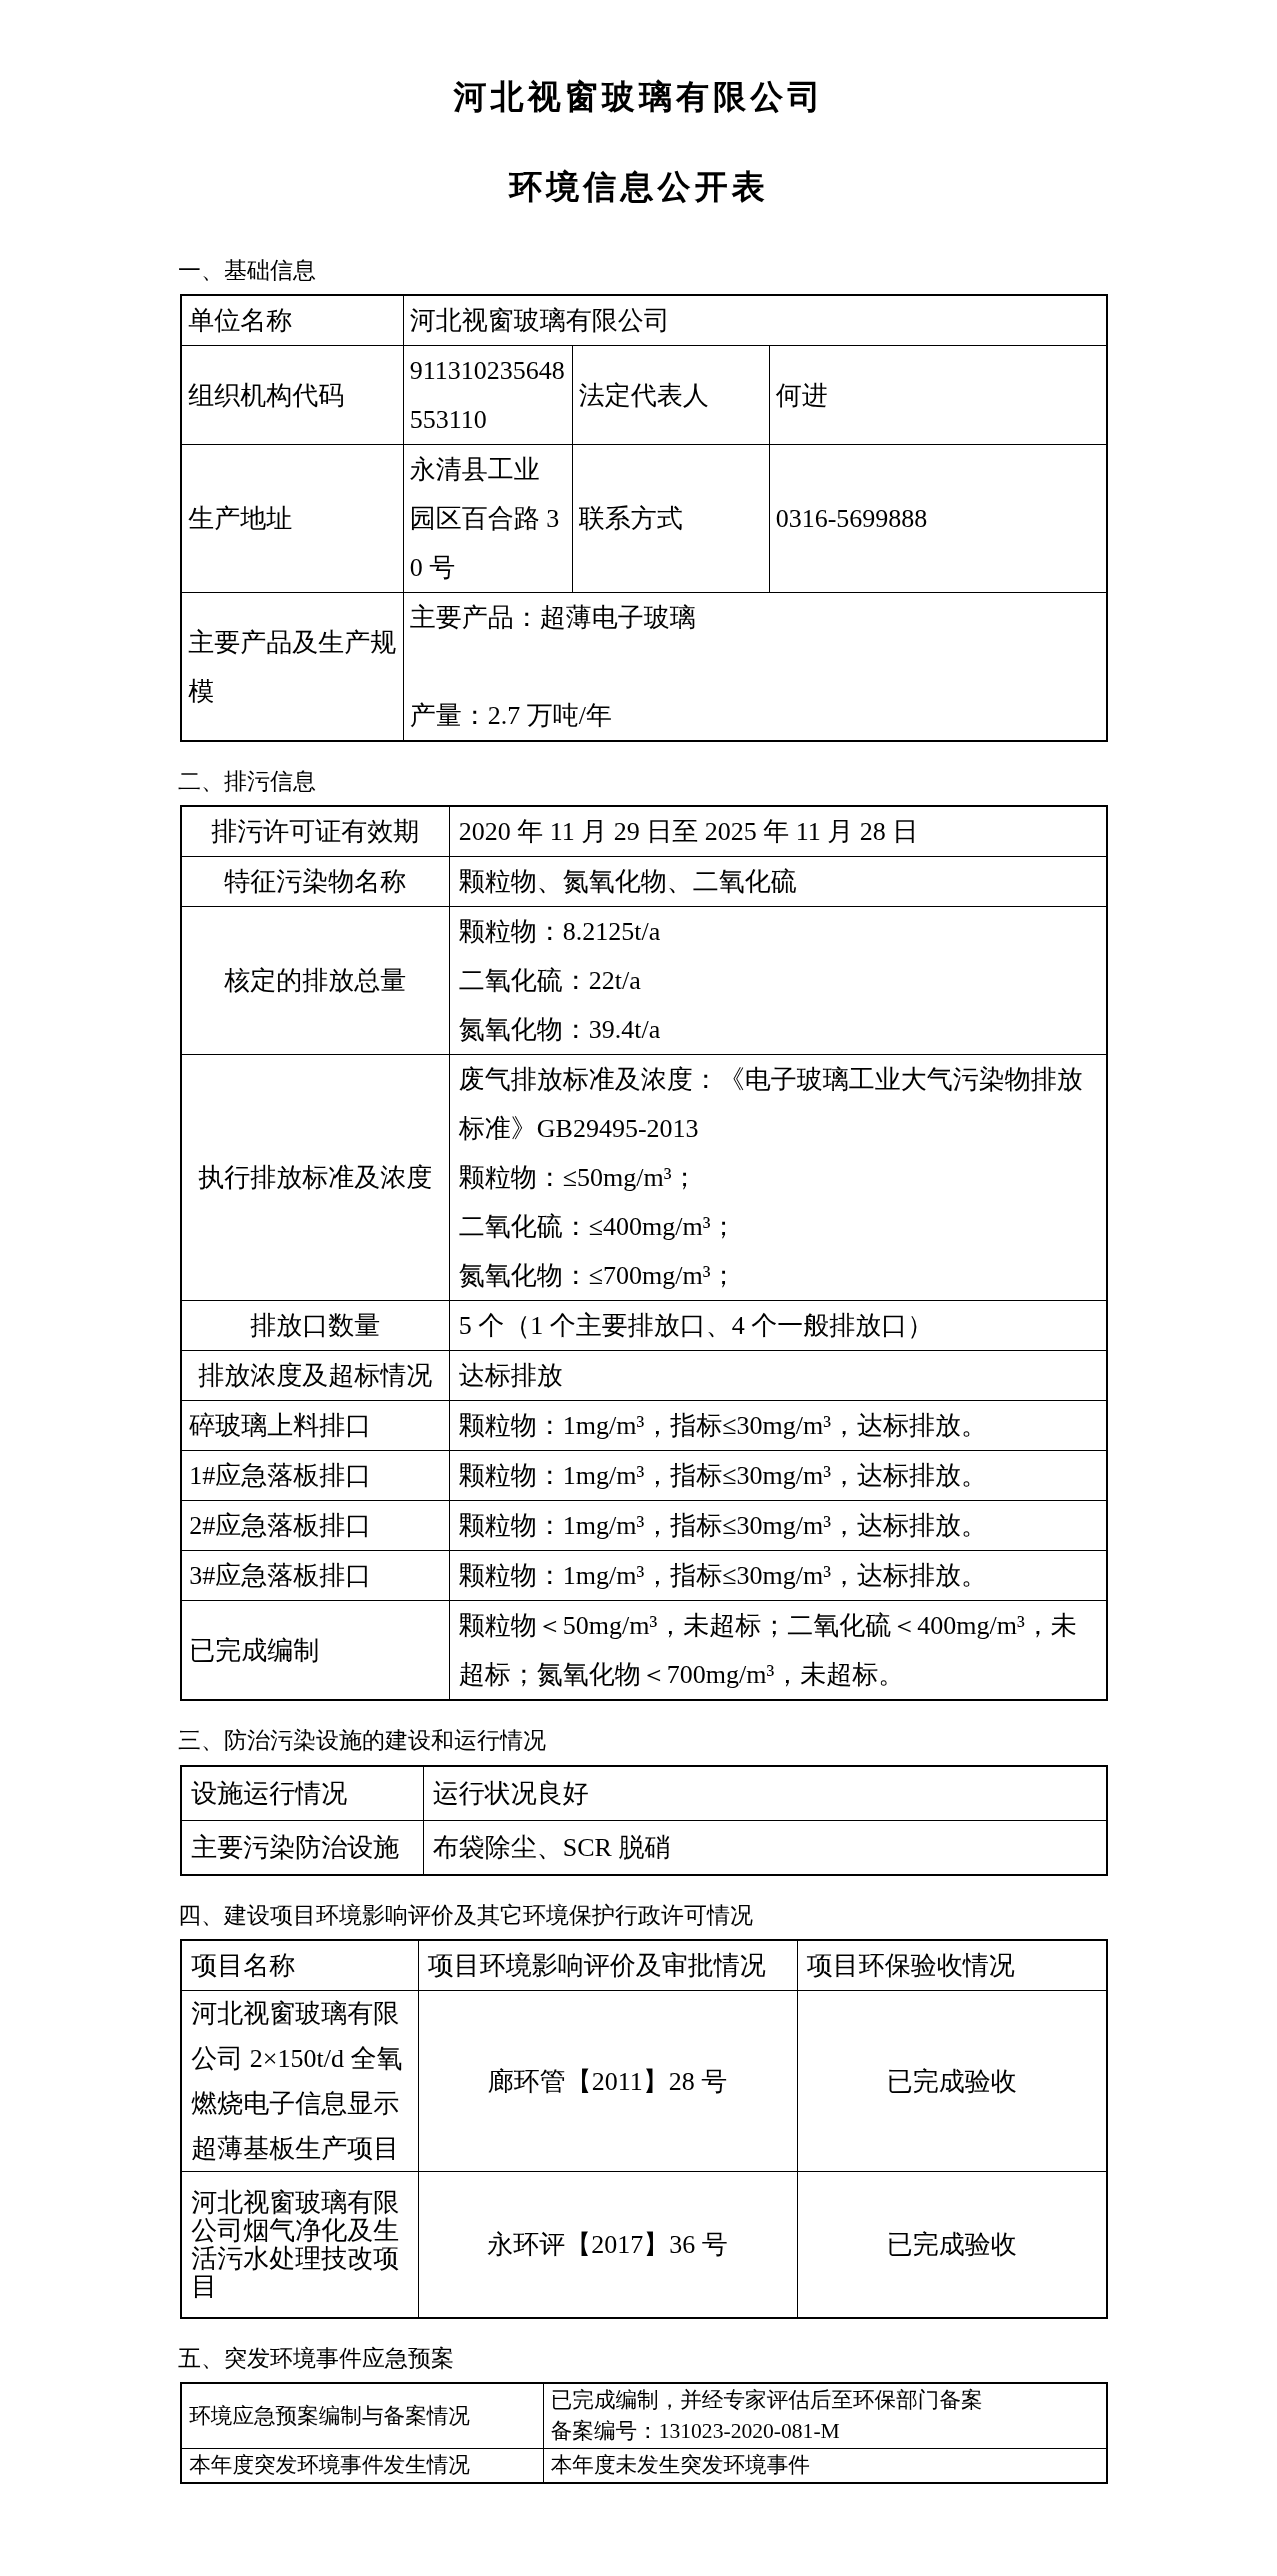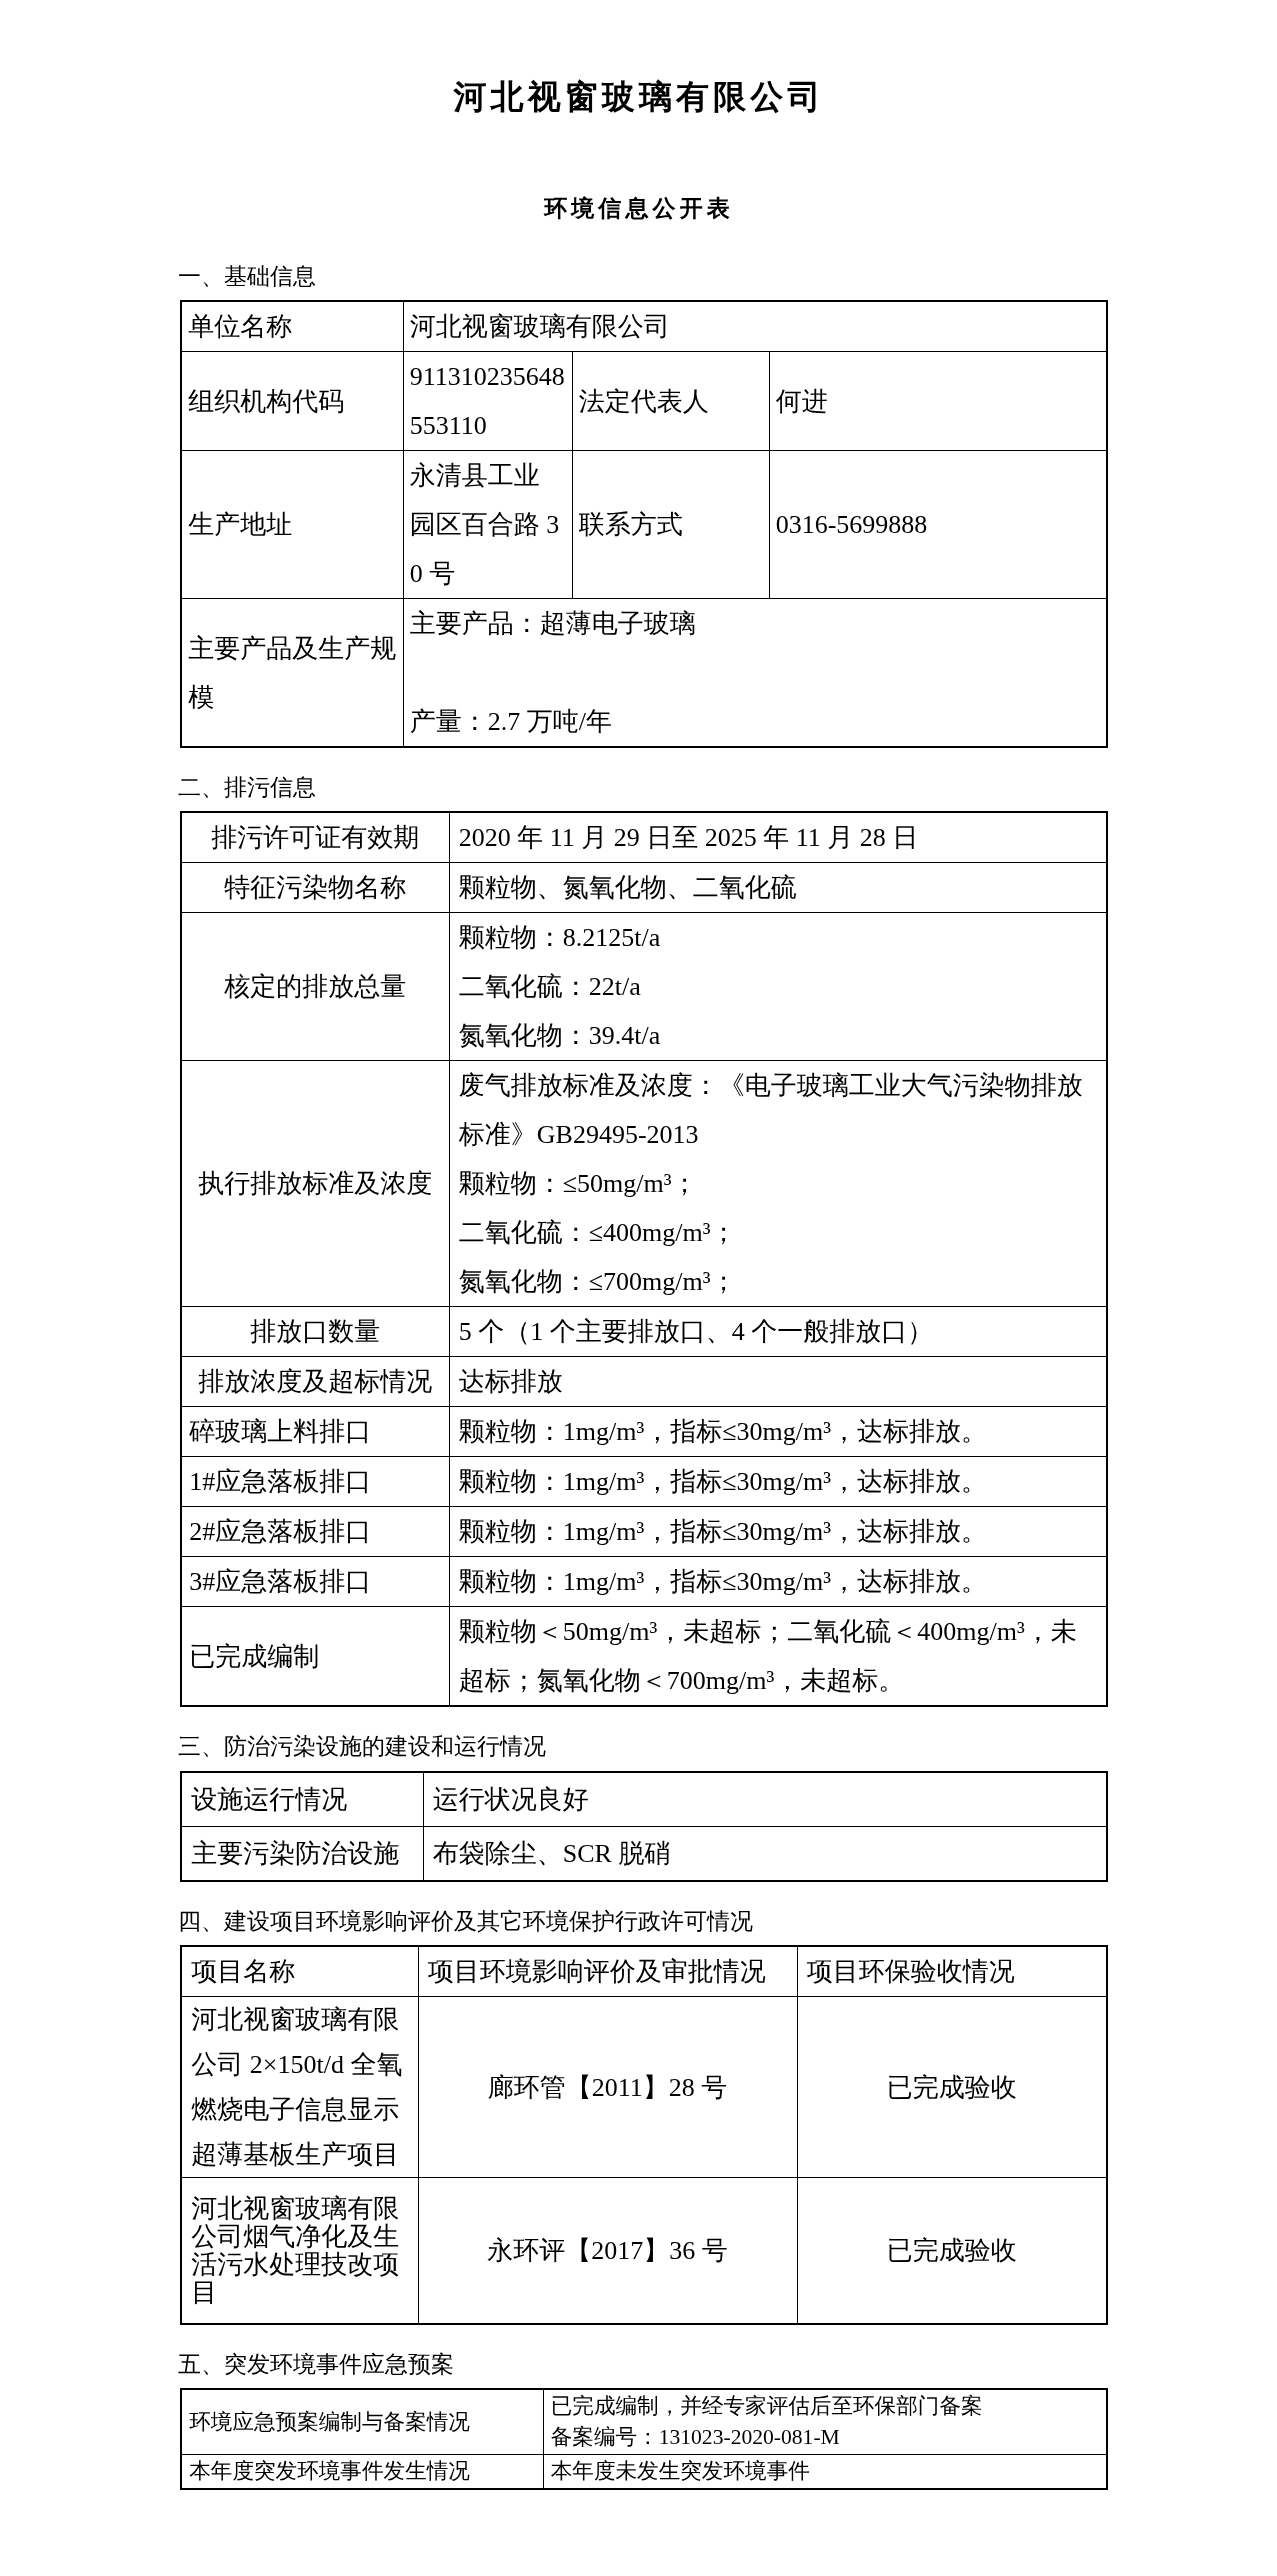--- a/index.html
+++ b/index.html
@@ -7,29 +7,29 @@
     width:1278px; min-height:2738px;
     color:#000;
     font-family:"Liberation Serif","DejaVu Serif",serif;
   }
   .title {
     text-align:center; font-size:33px; font-weight:bold;
     line-height:41px; letter-spacing:4.1px;
     margin:77px 0 0 0;
   }
   .subtitle {
-    text-align:center; font-size:23px; font-weight:bold;
+    text-align:center; font-size:33px; font-weight:bold;
     line-height:41px; letter-spacing:4.1px;
-    margin:70px 0 0 0;
+    margin:49px 0 0 0;
   }
   .sec {
     font-size:23px; line-height:31px; font-weight:normal;
     margin:24px 0 8.2px 178px;
   }
-  .sec.first { margin-top:32px; }
+  .sec.first { margin-top:47px; }
   table {
     border-collapse:collapse; table-layout:fixed;
     margin-left:180px; border:2.1px solid #000;
   }
   td {
     border:1.5px solid #000; vertical-align:middle;
     font-size:26px; line-height:49px;
     padding:0 9.3px; white-space:pre-line;
     word-break:break-all; overflow:hidden;
   }

